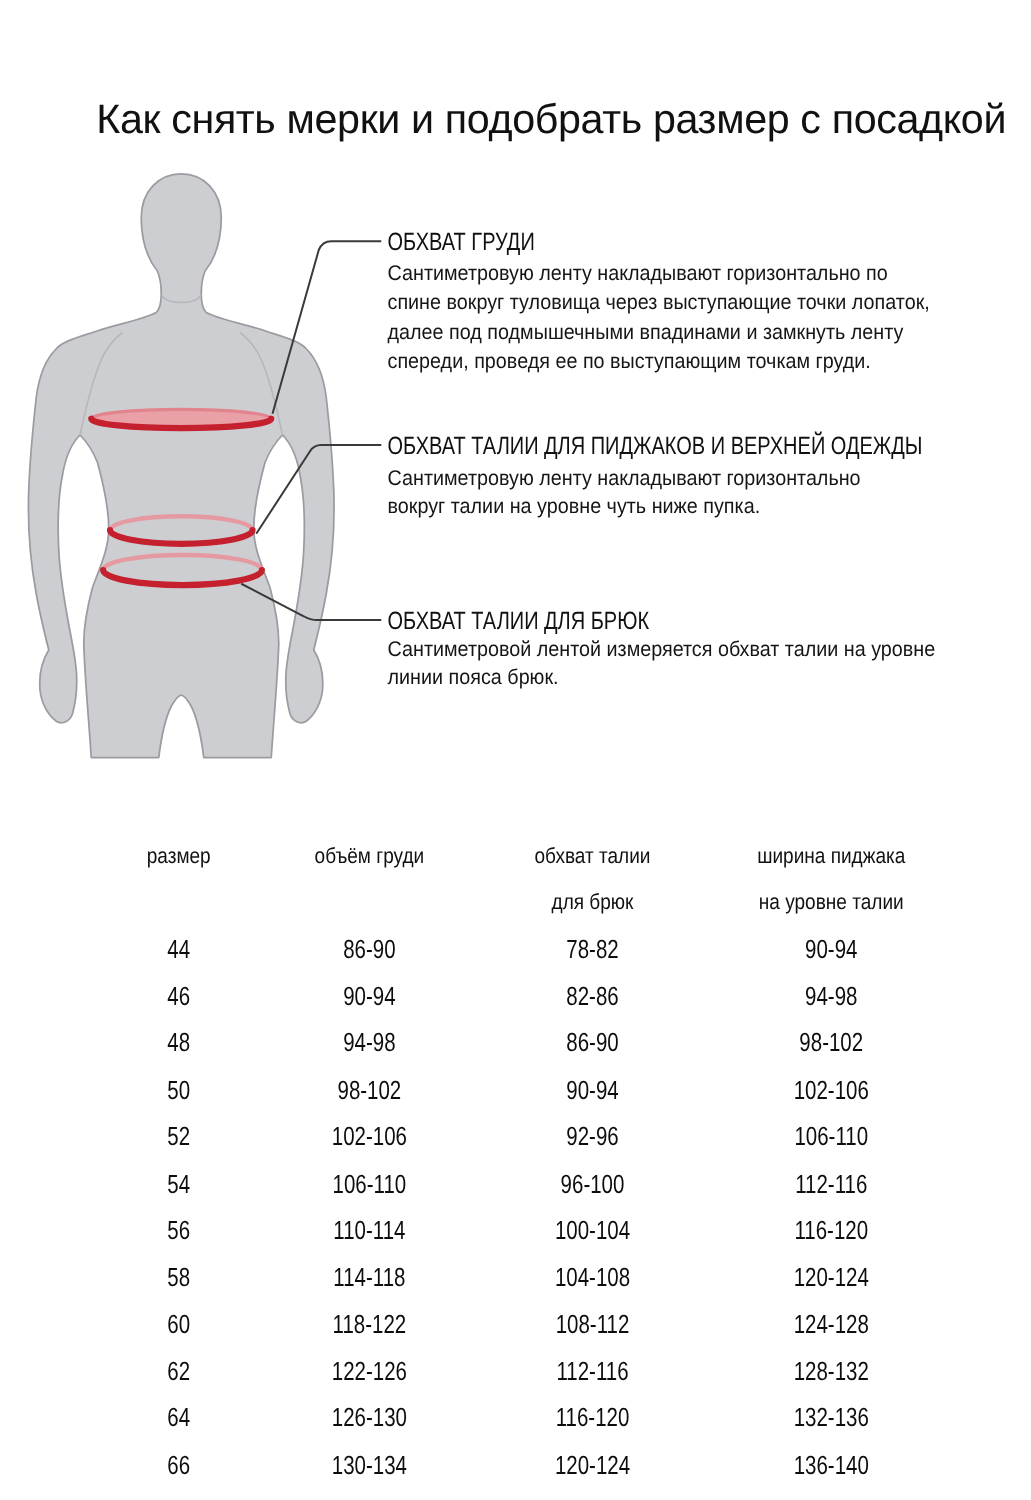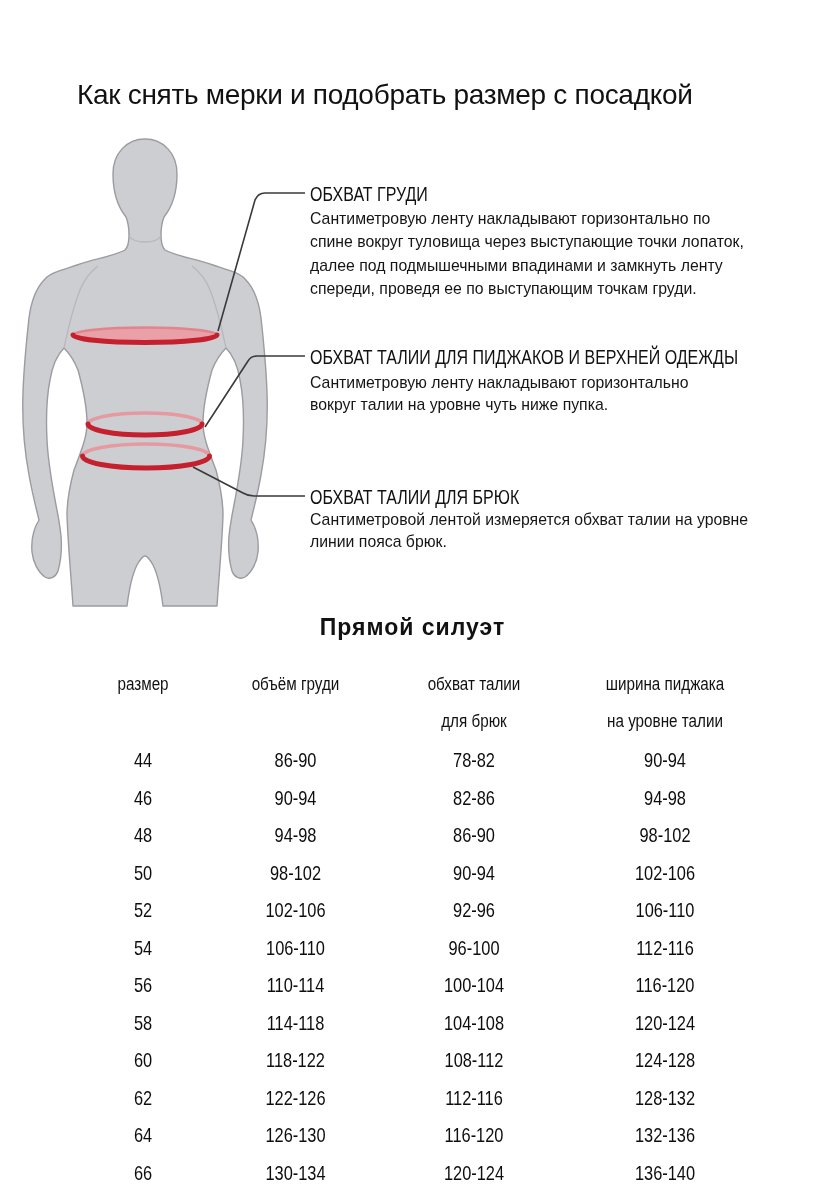--- a/index.html
+++ b/index.html
@@ -1,19 +1,19 @@
 <!DOCTYPE html>
 <html><head>
 <meta charset="utf-8">
 <style>
   html,body{margin:0;padding:0;background:#ffffff;}
   #canvas{position:relative;width:825px;height:1200px;background:#fff;overflow:hidden;
           font-family:"Liberation Sans","DejaVu Sans",sans-serif;color:#1a1a1a;}
   .abs{position:absolute;}
-  #page-title{left:77px;top:78px;font-size:28px;line-height:34px;font-weight:400;
+  #page-title{left:77px;top:78px;font-size:33px;line-height:34px;font-weight:400;
               letter-spacing:-0.3px;white-space:nowrap;color:#111;}
   .m-heading{font-size:20px;line-height:24px;font-weight:400;color:#111;white-space:nowrap;
              transform:scaleX(0.8);transform-origin:left top;}
   .m-para{font-size:17px;line-height:22px;color:#151515;white-space:pre-line;
           transform:scaleX(0.93);transform-origin:left top;width:520px;}
   #h-chest{left:310px;top:182px;}
   #p-chest{left:310px;top:207px;line-height:23.4px;}
   #h-jacket{left:310px;top:345px;}
   #p-jacket{left:310px;top:372px;}
   #h-trousers{left:310px;top:485px;}
@@ -127,21 +127,20 @@
 спереди, проведя ее по выступающим точкам груди.</div>
 
   <div class="abs m-heading" id="h-jacket">ОБХВАТ ТАЛИИ ДЛЯ ПИДЖАКОВ И ВЕРХНЕЙ ОДЕЖДЫ</div>
   <div class="abs m-para" id="p-jacket">Сантиметровую  ленту накладывают горизонтально
 вокруг талии на уровне чуть ниже пупка.</div>
 
   <div class="abs m-heading" id="h-trousers">ОБХВАТ ТАЛИИ ДЛЯ БРЮК</div>
   <div class="abs m-para" id="p-trousers">Сантиметровой лентой измеряется обхват талии на уровне
 линии пояса брюк.</div>
 
-  <div class="abs" id="table-title">Прямой силуэт</div>
 
   <div class="abs" id="size-grid">
     <div class="th">размер</div>
     <div class="th">объём груди</div>
     <div class="th">обхват талии
 для брюк</div>
     <div class="th">ширина пиджака
 на уровне талии</div>
 
   <div class="cell">44</div>

